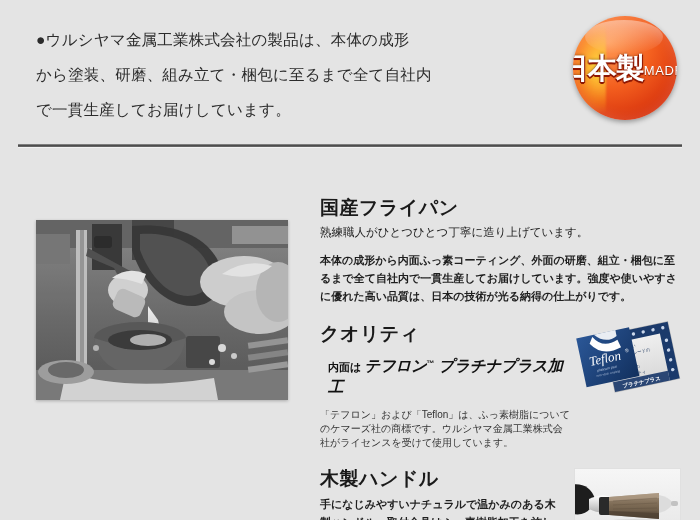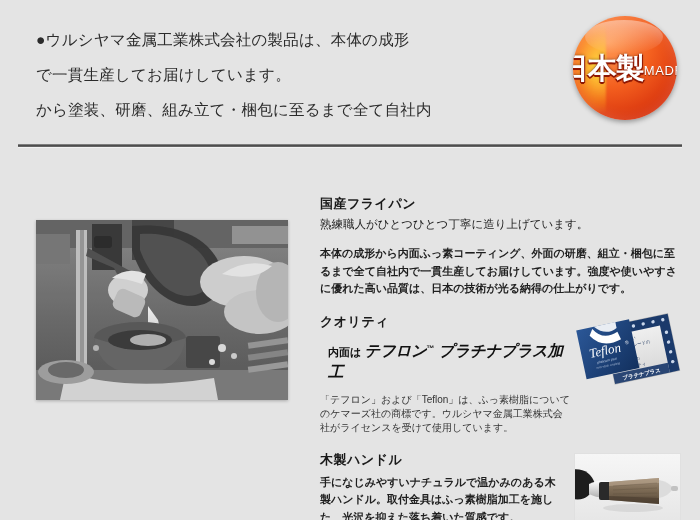--- a/index.html
+++ b/index.html
@@ -79,21 +79,21 @@
     overflow:hidden;
     box-shadow:0 1px 3px rgba(0,0,0,.25);
   }
   .photo svg{display:block;width:100%;height:100%;}
 
   
   .content{position:absolute;left:320px;top:196px;width:360px;}
 
   .sec{margin-bottom:6px;}
   .sec-title{
-    font-size:13px;font-weight:bold;color:#1a1a1a;
+    font-size:19px;font-weight:bold;color:#1a1a1a;
     letter-spacing:.5px;line-height:1.25;margin:0 0 5px 0;
   }
   .sec-lead{
     font-size:11.5px;font-weight:normal;color:#1a1a1a;
     line-height:1.35;margin:0 0 12px 0;
   }
   .sec-body{
     font-size:11px;font-weight:bold;color:#1f1f1f;
     line-height:1.62;margin:0;letter-spacing:0;
   }
@@ -125,22 +125,22 @@
   }
   .handle svg{display:block;width:100%;height:100%;}
 </style>
 </head>
 <body>
 
 <div class="page">
 
   <div class="intro">
     <div class="intro-line">●ウルシヤマ金属工業株式会社の製品は、本体の成形</div>
+    <div class="intro-line">から塗装、研磨、組み立て・梱包に至るまで全て自社内</div>
     <div class="intro-line">で一貫生産してお届けしています。</div>
-    <div class="intro-line">から塗装、研磨、組み立て・梱包に至るまで全て自社内</div>
   </div>
 
   <div class="badge">
     <div class="badge-inner">
       <div class="badge-kicker">安心・信頼・高品質の</div>
       <div class="badge-main">日本製</div>
       <div class="badge-sub">MADE IN JAPAN</div>
     </div>
   </div>
 

